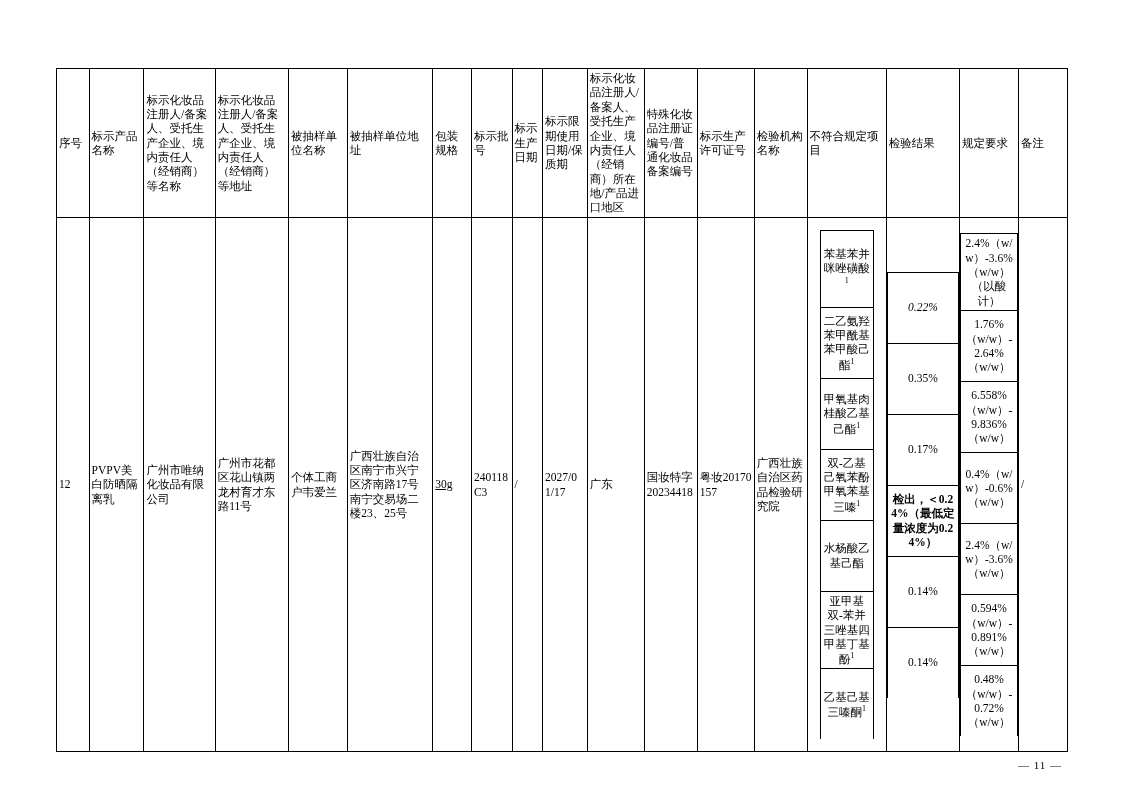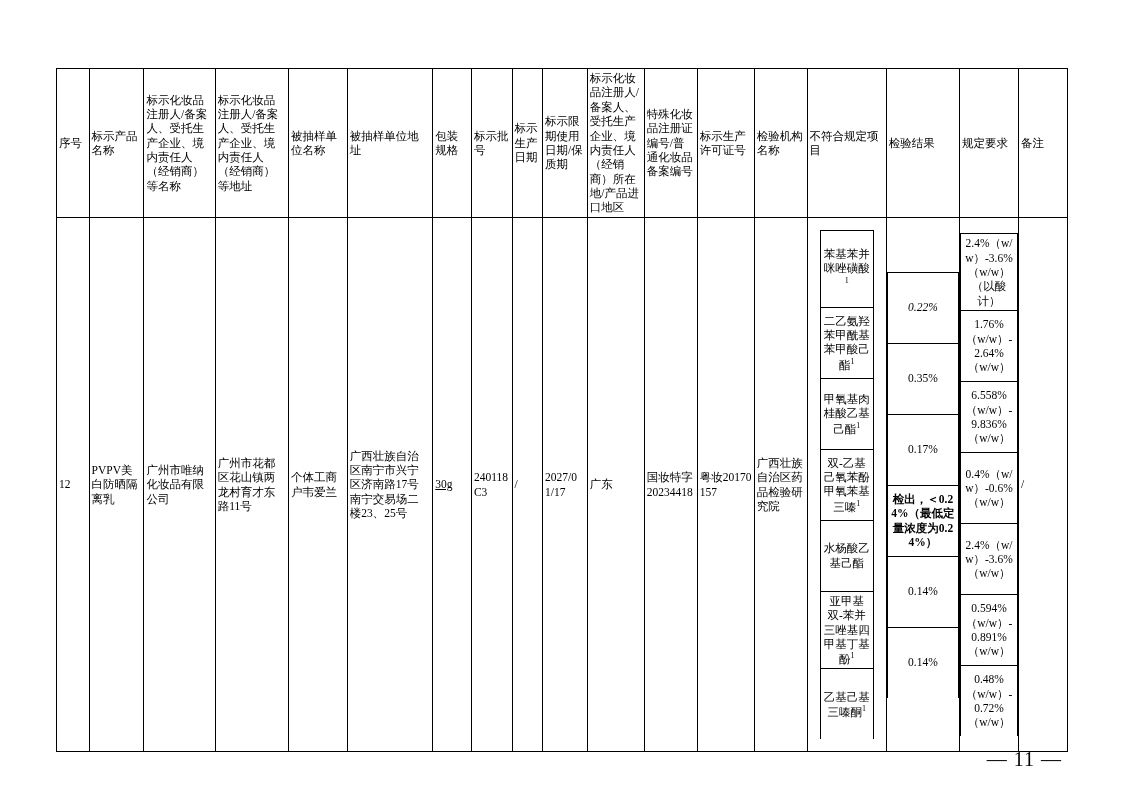--- a/index.html
+++ b/index.html
@@ -75,21 +75,21 @@
     border-bottom: 0;
   }
   .nowrap-cell {
     word-break: keep-all;
     text-decoration: underline;
   }
   .page-number {
     position: absolute;
     right: 60px;
     bottom: 22px;
-    font-size: 20px;
+    font-size: 11px;
     letter-spacing: 1px;
     font-family: "Liberation Serif", "DejaVu Serif", serif;
   }
   .sup {
     font-size: 8px;
     vertical-align: super;
   }
 </style>
 </head>
 <body>

